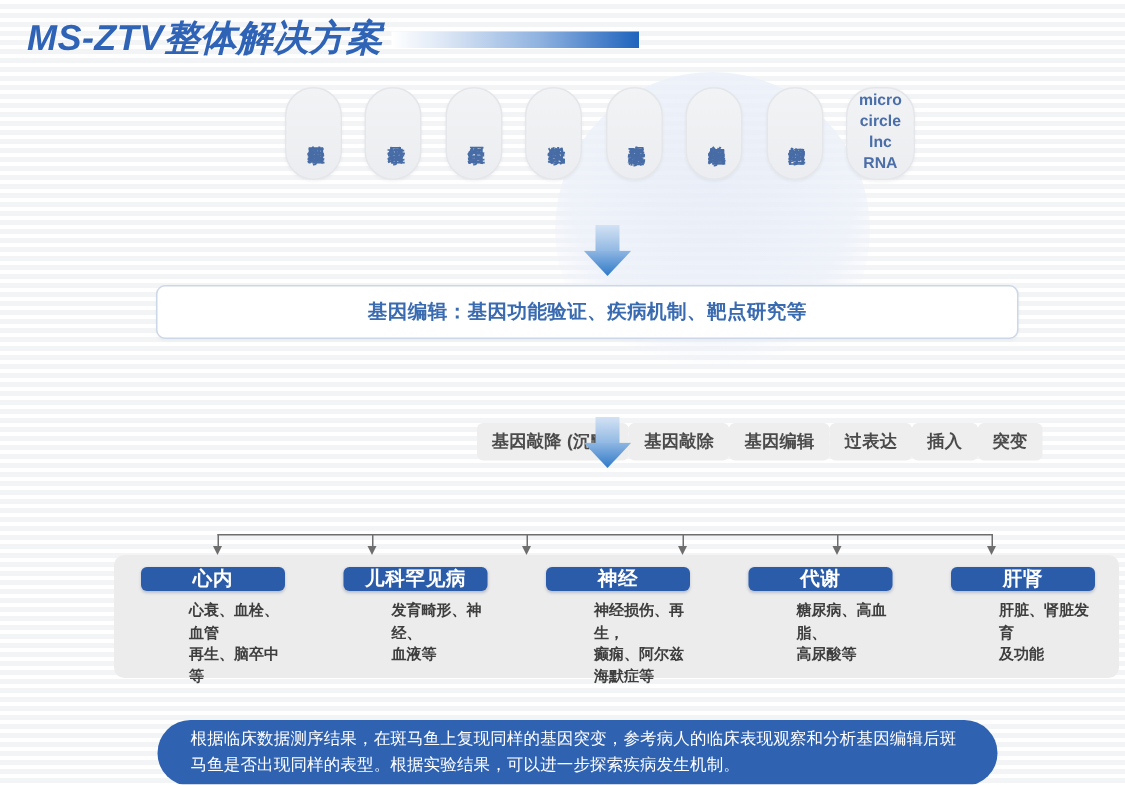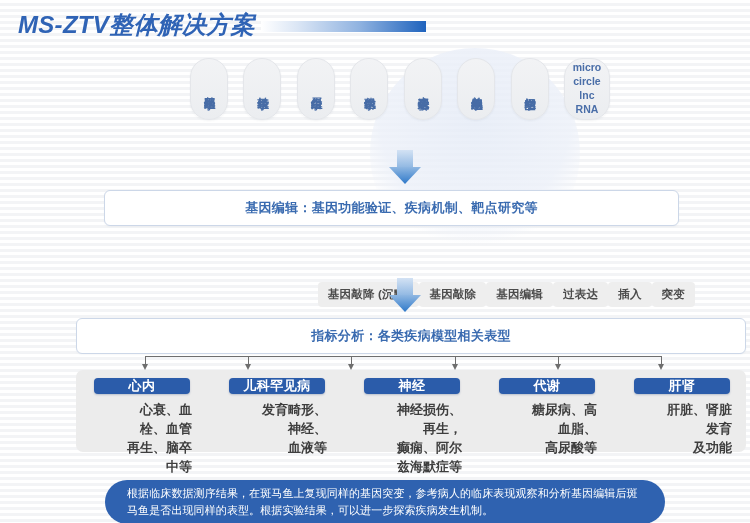--- a/index.html
+++ b/index.html
@@ -257,24 +257,24 @@
     font-size: 13px;
     font-weight: bold;
     display: flex;
     align-items: center;
     justify-content: center;
     letter-spacing: .5px;
     box-shadow: 0 1px 2px rgba(30,60,110,.25);
   }
   .disease-desc {
     margin-top: 7px;
-    font-size: 13px;
+    font-size: 10px;
     color: #3e3e3e;
     font-weight: 600;
-    text-align: right;
+    text-align: left;
     line-height: 1.45;
     white-space: pre-line;
     margin-left: 34px;
   }
 
   
   #conclusion {
     position: absolute;
     left: 105px;
     top: 464px;
@@ -353,23 +353,20 @@
     <div class="method-pill">过表达</div>
     <div class="method-pill">插入</div>
     <div class="method-pill">突变</div>
   </div>
 
   <div class="arrow-down" style="left:389px; top:278px;">
     <div class="shaft"></div>
     <div class="head-grad"></div>
   </div>
 
-  <div class="section-box" id="indicator-box">
-    <span class="label">指标分析：各类疾病模型相关表型</span>
-  </div>
 
   <div class="connector">
     <div class="hline"></div>
     <div class="vtick" style="left:0px;"></div>
     <div class="vhead" style="left:0px;"></div>
     <div class="vtick" style="left:103px;"></div>
     <div class="vhead" style="left:103px;"></div>
     <div class="vtick" style="left:206px;"></div>
     <div class="vhead" style="left:206px;"></div>
     <div class="vtick" style="left:310px;"></div>

